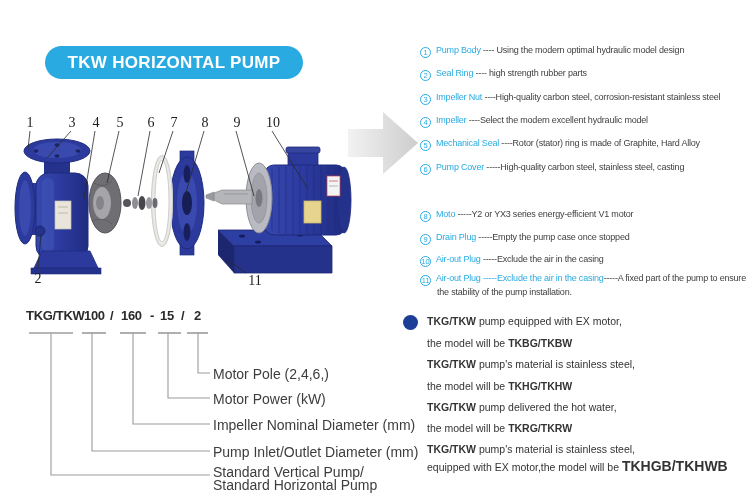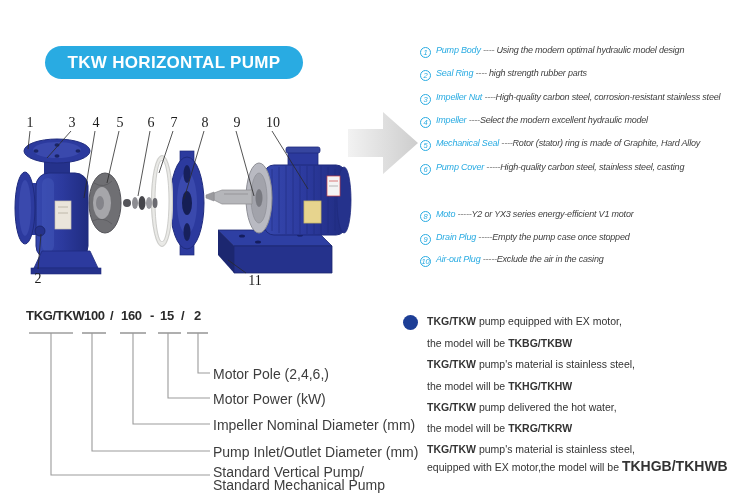--- a/index.html
+++ b/index.html
@@ -13,21 +13,21 @@
   .banner {
     position:absolute; left:45px; top:38px; width:258px; height:33px;
     background:#29ABE2; border-radius:17px;
     display:flex; align-items:center; justify-content:center;
     color:#ffffff; font-weight:bold; font-size:17px; letter-spacing:.3px;
   }
   
   .diagram-svg { position:absolute; left:0; top:95px; width:420px; height:210px; }
   .num-txt { font-family:"Liberation Serif", serif; font-size:14px; fill:#1c1c1c; }
   
-  .parts-list { position:absolute; left:420px; top:0; width:336px; height:300px;font-style:italic; }
+  .parts-list { position:absolute; left:420px; top:0; width:336px; height:300px; }
   .p-row { position:absolute; left:0; white-space:nowrap; font-size:9px; letter-spacing:-0.2px; color:#3f3f3f; }
   .p-row.wrap { white-space:normal; width:334px; padding-left:17px; text-indent:-17px; line-height:12.5px; }
   .circ {
     display:inline-block; width:11px; height:11px; border:1px solid #29ABE2; border-radius:50%;
     color:#29ABE2; font-size:7.5px; line-height:9px; text-align:center; text-indent:0;
     margin-right:5px; vertical-align:-2px;
   }
   .p-name { color:#29ABE2; }
   .p-desc { color:#3f3f3f; }
   
@@ -189,20 +189,21 @@
   <div class="parts-list">
     <div class="p-row" style="top:37px"><span class="circ">1</span><span class="p-name">Pump Body</span><span class="p-desc"> ---- Using the modern optimal hydraulic model design</span></div>
     <div class="p-row" style="top:60px"><span class="circ">2</span><span class="p-name">Seal Ring</span><span class="p-desc"> ---- high strength rubber parts</span></div>
     <div class="p-row" style="top:84px"><span class="circ">3</span><span class="p-name">Impeller Nut</span><span class="p-desc"> ----High-quality carbon steel, corrosion-resistant stainless steel</span></div>
     <div class="p-row" style="top:107px"><span class="circ">4</span><span class="p-name">Impeller</span><span class="p-desc"> ----Select the modern excellent hydraulic model</span></div>
     <div class="p-row" style="top:130px"><span class="circ">5</span><span class="p-name">Mechanical Seal</span><span class="p-desc"> ----Rotor (stator) ring is made of Graphite, Hard Alloy</span></div>
     <div class="p-row" style="top:154px"><span class="circ">6</span><span class="p-name">Pump Cover</span><span class="p-desc"> -----High-quality carbon steel, stainless steel, casting</span></div>
     <div class="p-row" style="top:201px"><span class="circ">8</span><span class="p-name">Moto</span><span class="p-desc"> -----Y2 or YX3 series energy-efficient V1 motor</span></div>
     <div class="p-row" style="top:224px"><span class="circ">9</span><span class="p-name">Drain Plug</span><span class="p-desc"> -----Empty the pump case once stopped</span></div>
     <div class="p-row" style="top:246px"><span class="circ">10</span><span class="p-name">Air-out Plug</span><span class="p-desc"> -----Exclude the air in the casing</span></div>
+    <div class="p-row wrap" style="top:264px"><span class="circ">11</span><span class="p-name">Air-out Plug</span><span class="p-name"> -----Exclude the air in the casing</span><span class="p-desc">-----A fixed part of the pump to ensure the stability of the pump installation.</span></div>
   </div>
 
   <div>
     <span class="seg" style="left:26px">TKG/TKW</span>
     <span class="seg" style="left:84px">100</span>
     <span class="seg" style="left:110px">/</span>
     <span class="seg" style="left:121px">160</span>
     <span class="seg" style="left:150px">-</span>
     <span class="seg" style="left:160px">15</span>
     <span class="seg" style="left:181px">/</span>
@@ -223,21 +224,21 @@
         <polyline points="92,325 92,443 210,443"></polyline>
         <polyline points="51,325 51,467 210,467"></polyline>
       </g>
     </svg>
 
     <div class="bd-label" style="left:213px; top:358px">Motor Pole (2,4,6,)</div>
     <div class="bd-label" style="left:213px; top:383px">Motor Power (kW)</div>
     <div class="bd-label" style="left:213px; top:409px">Impeller Nominal Diameter (mm)</div>
     <div class="bd-label" style="left:213px; top:436px">Pump Inlet/Outlet Diameter (mm)</div>
     <div class="bd-label" style="left:213px; top:456px">Standard Vertical Pump/</div>
-    <div class="bd-label" style="left:213px; top:469px">Standard Mechanical Pump</div>
+    <div class="bd-label" style="left:213px; top:469px">Standard Horizontal Pump</div>
   </div>
 
   <div>
     <div class="note-dot"></div>
     <div class="n-line" style="top:307px"><span class="nb">TKG/TKW</span><span> pump equipped with EX motor,</span></div>
     <div class="n-line" style="top:329px"><span>the model will be </span><span class="nc">TKBG/TKBW</span></div>
     <div class="n-line" style="top:350px"><span class="nb">TKG/TKW</span><span> pump's material is stainless steel,</span></div>
     <div class="n-line" style="top:372px"><span>the model will be </span><span class="nc">TKHG/TKHW</span></div>
     <div class="n-line" style="top:393px"><span class="nb">TKG/TKW</span><span> pump delivered the hot water,</span></div>
     <div class="n-line" style="top:414px"><span>the model will be </span><span class="nc">TKRG/TKRW</span></div>

